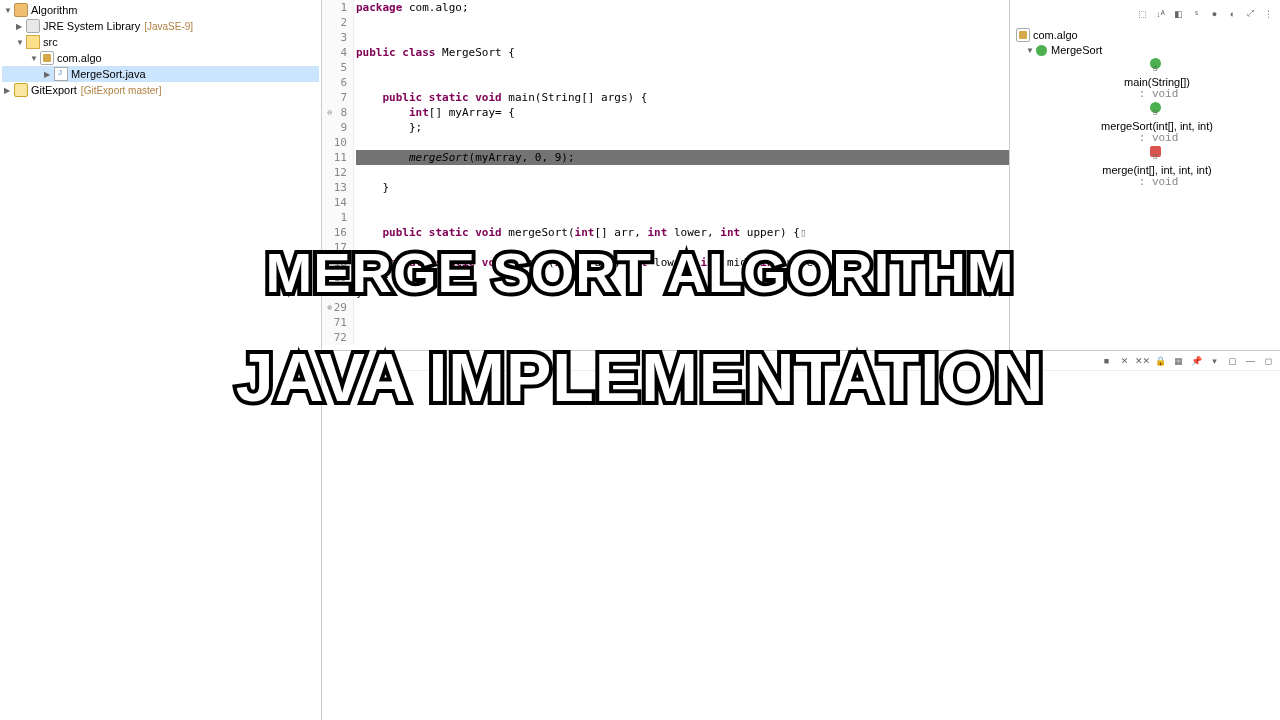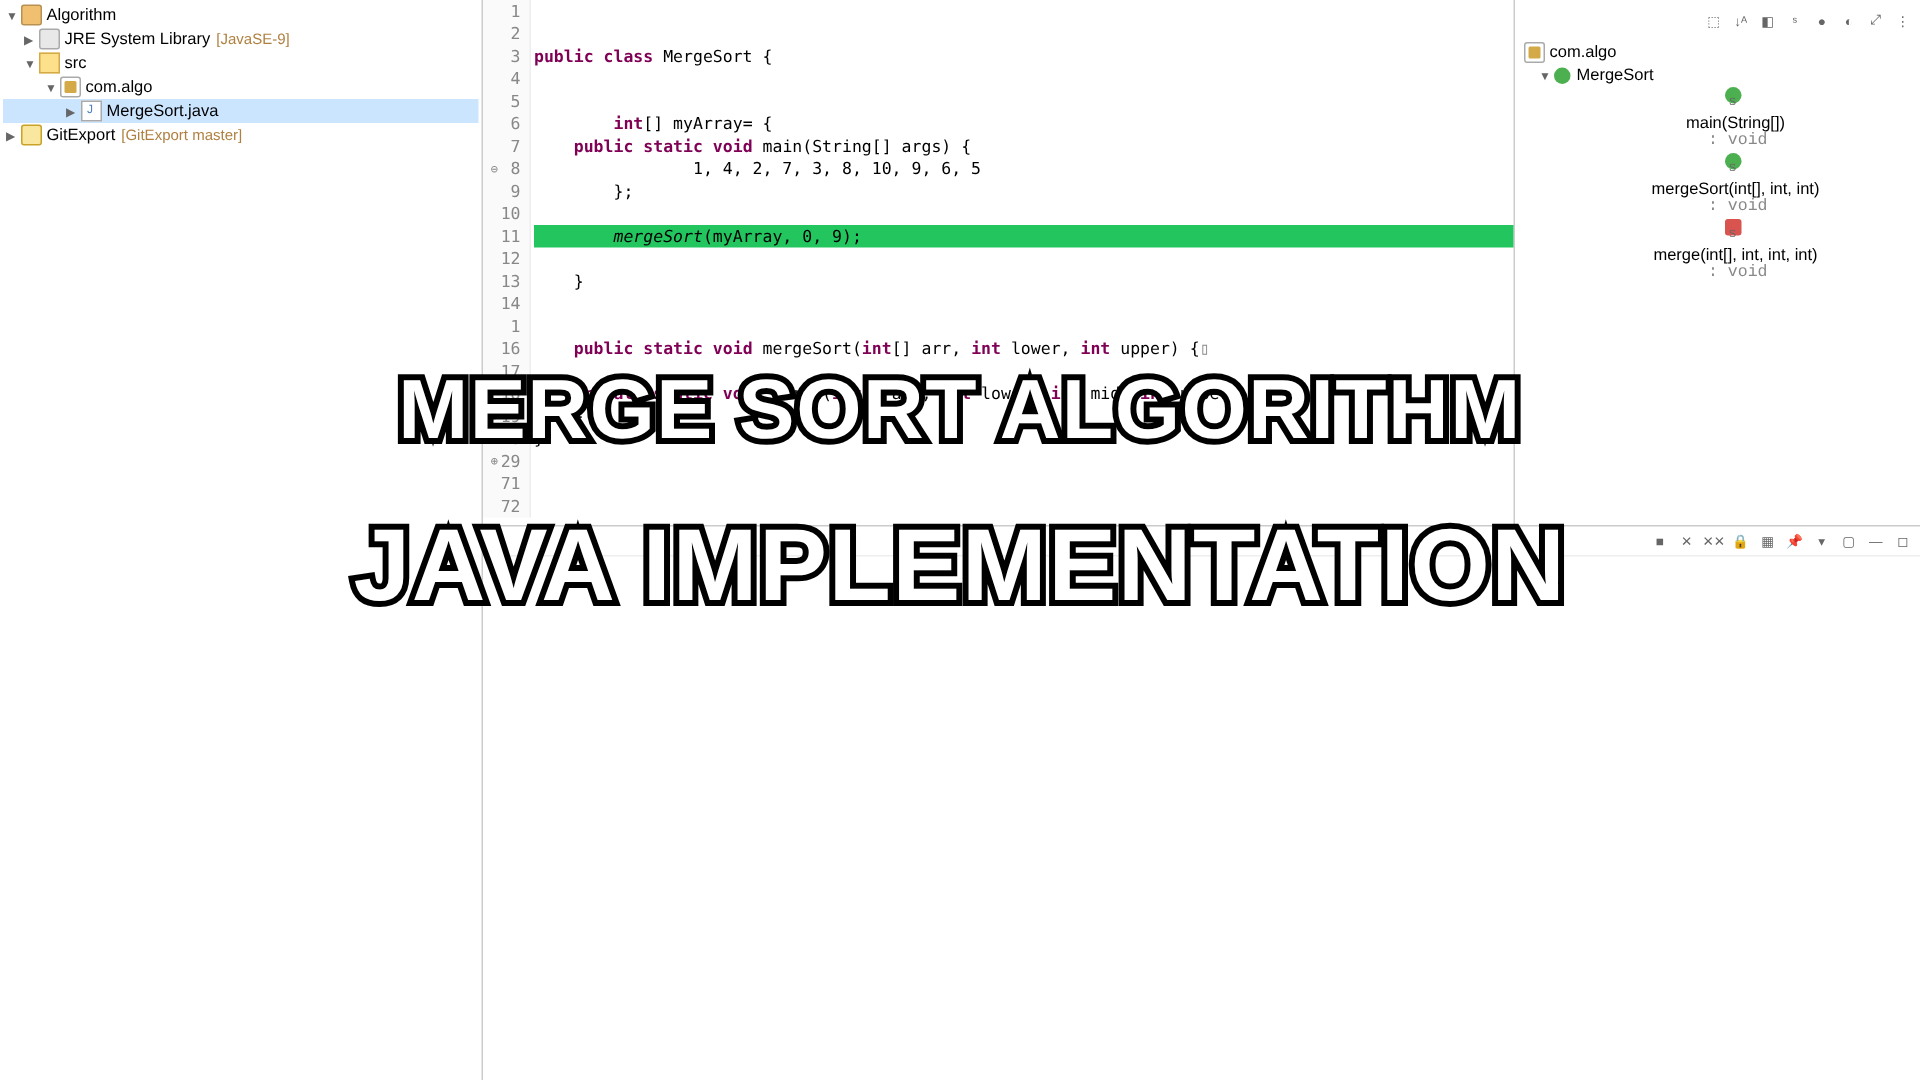--- a/index.html
+++ b/index.html
@@ -24,21 +24,21 @@
 .git-icon { background: #f9e79f; border: 1px solid #c9a227; border-radius: 2px; }
 .tree-label { margin-left: 0; }
 .decor { color: #b08040; margin-left: 4px; font-size: 10px; }
 
 .editor-area { flex: 1; display: flex; flex-direction: column; border-right: 1px solid #ccc; background: #fff; }
 .code { display: flex; font-family: "Consolas", "Monaco", monospace; font-size: 11px; line-height: 15px; }
 .gutter { width: 32px; text-align: right; color: #888; background: #fafafa; padding-right: 6px; user-select: none; border-right: 1px solid #eee; }
 .gutter .fold-marker { float: left; width: 10px; font-size: 8px; color: #888; }
 .code-lines { flex: 1; padding-left: 2px; }
 .code-line { white-space: pre; }
-.hl-line { background: #22c55e; }
+.hl-line { background: #737373; }
 .kw { color: #7f0055; font-weight: bold; }
 .fn { font-style: italic; }
 .static-field { color: #0000c0; font-style: italic; }
 .collapsed { color: #888; }
 
 .outline-view { width: 270px; padding: 4px; }
 .outline-toolbar { display: flex; justify-content: flex-end; gap: 3px; padding: 2px 0 6px 0; border-bottom: 0; }
 .tb-btn { width: 15px; height: 15px; border: 1px solid transparent; display: inline-flex; align-items: center; justify-content: center; font-size: 9px; color: #666; cursor: pointer; }
 .outline-tree { list-style: none; }
 .outline-item { display: flex; align-items: center; padding: 1px 2px; font-size: 11px; cursor: pointer; white-space: nowrap; }
@@ -119,28 +119,28 @@
           <div>16</div>
           <div>17</div>
           <div>18</div>
           <div><span class="fold-marker">⊕</span>19</div>
           <div>28</div>
           <div><span class="fold-marker">⊕</span>29</div>
           <div>71</div>
           <div>72</div>
         </div>
         <div class="code-lines">
+          <div class="code-line"><span class="kw">package </span><span>com.algo;</span></div>
           <div class="code-line">&nbsp;</div>
           <div class="code-line">&nbsp;</div>
           <div class="code-line"><span class="kw">public class </span><span>MergeSort {</span></div>
           <div class="code-line">&nbsp;</div>
           <div class="code-line">&nbsp;</div>
+          <div class="code-line"><span>    </span><span class="kw">public static void </span><span>main(String[] args) {</span></div>
           <div class="code-line"><span>        </span><span class="kw">int</span><span>[] myArray= {</span></div>
-          <div class="code-line"><span>    </span><span class="kw">public static void </span><span>main(String[] args) {</span></div>
-          <div class="code-line"><span>                1, 4, 2, 7, 3, 8, 10, 9, 6, 5</span></div>
           <div class="code-line"><span>        };</span></div>
           <div class="code-line">&nbsp;</div>
           <div class="code-line hl-line"><span>        </span><span class="fn">mergeSort</span><span>(myArray, 0, 9);</span></div>
           <div class="code-line">&nbsp;</div>
           <div class="code-line"><span>    }</span></div>
           <div class="code-line">&nbsp;</div>
           <div class="code-line">&nbsp;</div>
           <div class="code-line"><span>    </span><span class="kw">public static void </span><span>mergeSort(</span><span class="kw">int</span><span>[] arr, </span><span class="kw">int</span><span> lower, </span><span class="kw">int</span><span> upper) {</span><span class="collapsed">▯</span></div>
           <div class="code-line">&nbsp;</div>
           <div class="code-line"><span>    </span><span class="kw">private static void </span><span>merge(</span><span class="kw">int</span><span>[] arr, </span><span class="kw">int</span><span> lower, </span><span class="kw">int</span><span> mid, </span><span class="kw">int</span><span> upper) {</span><span class="collapsed">▯</span></div>

